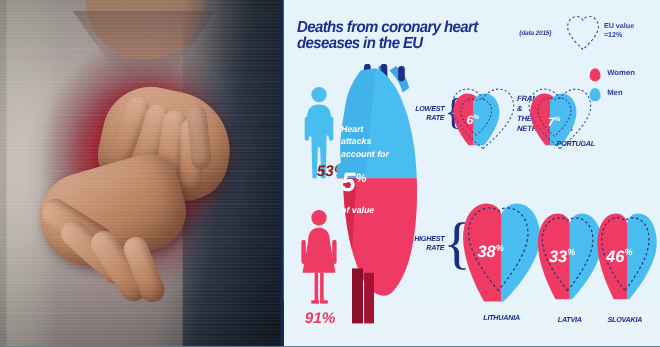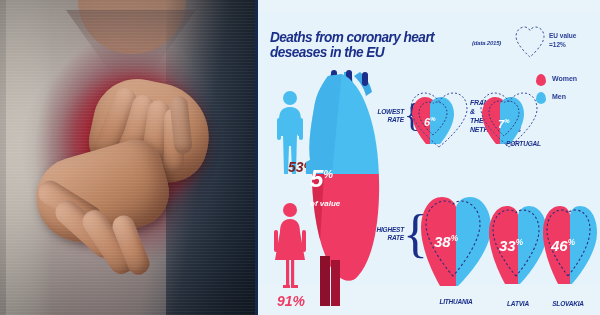--- a/index.html
+++ b/index.html
@@ -47,21 +47,21 @@
   #f8{left:120px;top:214px;width:22px;height:62px;transform:rotate(-22deg);}
   #f9{left:172px;top:96px;width:18px;height:58px;transform:rotate(-6deg);
       background:linear-gradient(160deg,#caa088,#a87a5c);}
   #ph-vig{left:0;top:0;width:258px;height:315px;
     background:radial-gradient(ellipse 190px 200px at 120px 150px,rgba(0,0,0,0) 52%,rgba(0,0,0,.30) 100%);}
   #ph-grain{left:0;top:0;width:258px;height:315px;opacity:.10;
     background:repeating-linear-gradient(0deg,rgba(255,255,255,.5) 0 1px,rgba(0,0,0,0) 1px 3px);}
   #ph-edge{right:0;top:0;width:3px;height:315px;background:#13294d;}
 
   
-  #info{position:absolute;left:258px;top:12px;width:342px;height:273px;background:#e6f3fa;}
+  #info{position:absolute;left:258px;top:0;width:342px;height:273px;background:#e6f3fa;}
 
   #title{position:absolute;left:12px;top:18px;width:232px;
     font:italic 900 14.5px/1.05 "Liberation Sans",sans-serif;color:#1b2f8a;
     letter-spacing:-.6px;transform:scaleX(.94);transform-origin:left center;}
   #subtitle{position:absolute;left:214px;top:28px;font:italic 700 6px/1 "Liberation Sans",sans-serif;
     color:#2b3f96;letter-spacing:-.2px;}
 
   
   #legend-eu{position:absolute;left:255px;top:10px;width:84px;height:40px;}
   #eu-heart{position:absolute;left:2px;top:4px;width:30px;height:32px;}
@@ -218,20 +218,25 @@
         <path d="M0 0 L40 0 L30 104 L0 104 Z" fill="#3ba9e6" opacity=".55"></path>
         <path d="M0 104 L22 104 L14 240 L0 240 Z" fill="#c0163a" opacity=".5"></path>
       </g>
       <path d="M26 6 C20 14 14 24 12 38 C9 56 6 72 8 90 L4 92 L4 104 L10 104
                C10 130 14 166 26 192 C34 210 48 216 56 206 C70 190 76 160 77 126
                C78 92 74 62 66 40 C60 22 50 8 40 4 Z" fill="none" stroke="none"></path>
 
       <rect x="18" y="186" width="10" height="50" fill="#8c0f2c"></rect>
       <rect x="29" y="190" width="9" height="46" fill="#a21333"></rect>
     </svg>
+    <div id="heart-txt">
+      <div>Heart</div>
+      <div>attacks</div>
+      <div>account for</div>
+    </div>
     <div id="heart-big"><span>5</span><sup>%</sup></div>
     <div id="heart-txt2">
       <div>of value</div>
     </div>
 
     <div class="rate-lbl" id="lbl-lowest">
       <div>LOWEST</div>
       <div>RATE</div>
     </div>
     <div class="brace" id="brace-low">{</div>

